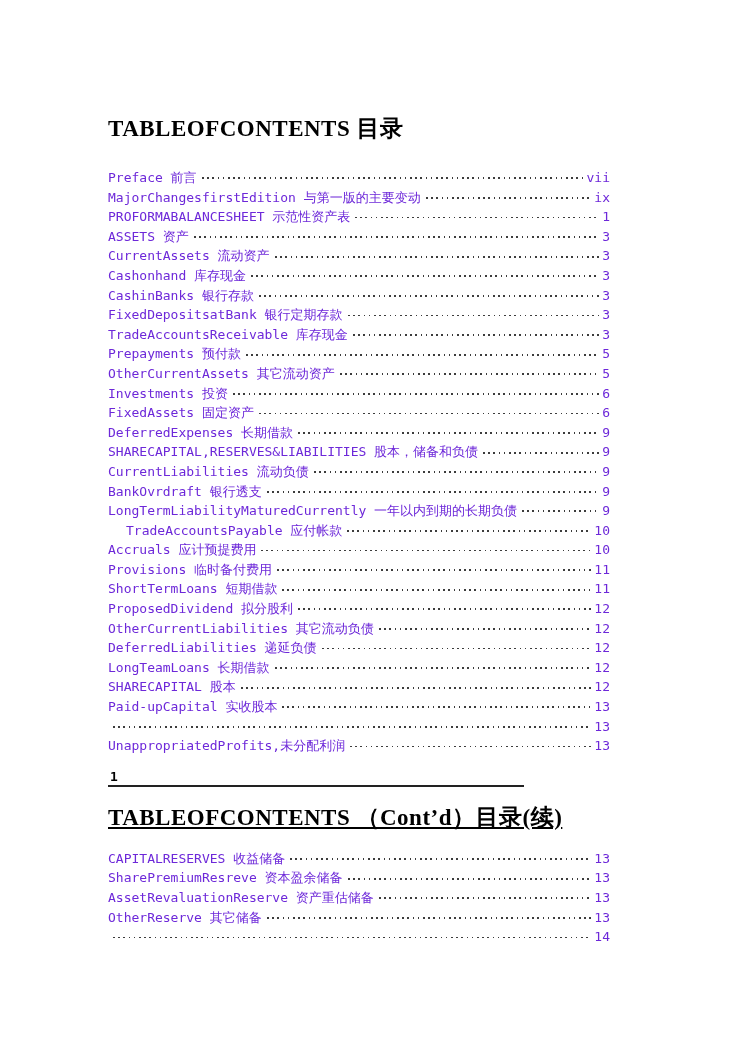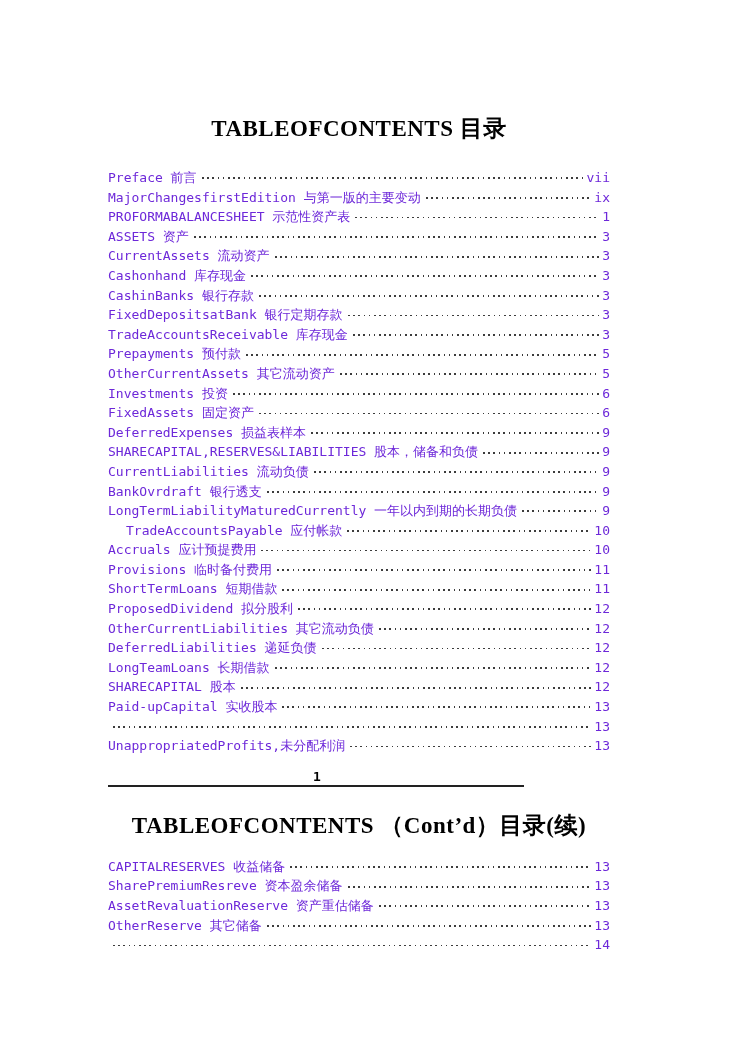--- a/index.html
+++ b/index.html
@@ -10,34 +10,34 @@
   .page {
     position: relative;
     width: 744px;
     height: 1052px;
     background: #ffffff;
     color: #111111;
     box-sizing: border-box;
     padding: 114px 134px 30px 108px;
     overflow: hidden;
     font-family: "DejaVu Sans Mono", "Liberation Mono", monospace;
-    text-align: center;
   }
   .toc-title {
     margin: 0 0 24px 0;
     font-family: "Liberation Serif", "DejaVu Serif", serif;
     font-weight: 700;
     font-size: 23px;
     line-height: 30px;
     letter-spacing: 0.5px;
     color: #000000;
   }
   .toc-title.second {
-    margin-top: 24px;
+    margin-top: 16px;
     margin-bottom: 16px;
+    text-decoration: underline;
   }
   .toc-list {
     width: 100%;
   }
   .toc-row {
     display: flex;
     align-items: center;
     height: 19.6px;
     font-size: 13px;
     line-height: 19.6px;
@@ -156,21 +156,21 @@
         <span class="toc-page">6</span>
       </div>
 
       <div class="toc-row">
         <span class="toc-label">FixedAssets 固定资产</span>
         <span class="leader"></span>
         <span class="toc-page">6</span>
       </div>
 
       <div class="toc-row">
-        <span class="toc-label">DeferredExpenses 损益表样本</span>
+        <span class="toc-label">DeferredExpenses 长期借款</span>
         <span class="leader"></span>
         <span class="toc-page">9</span>
       </div>
 
       <div class="toc-row">
         <span class="toc-label">SHARECAPITAL,RESERVES&amp;LIABILITIES 股本，储备和负债</span>
         <span class="leader"></span>
         <span class="toc-page">9</span>
       </div>
 

